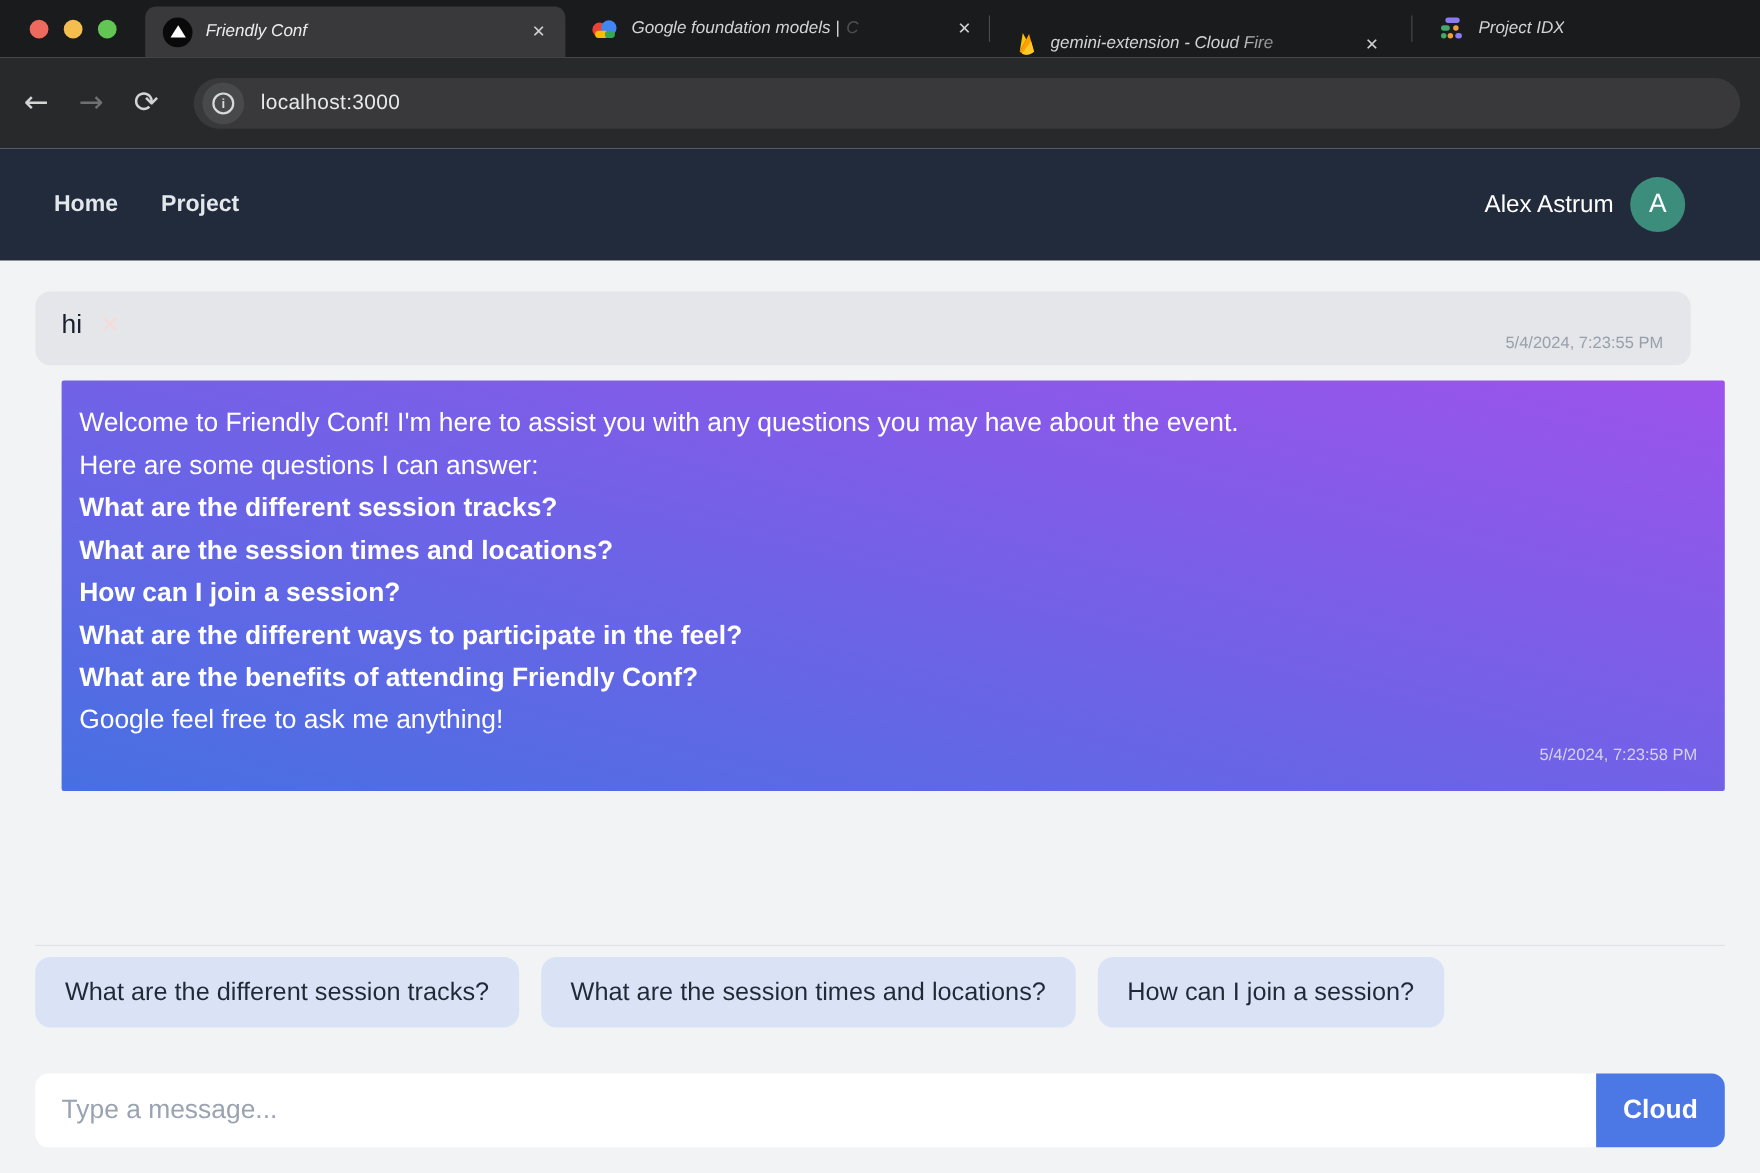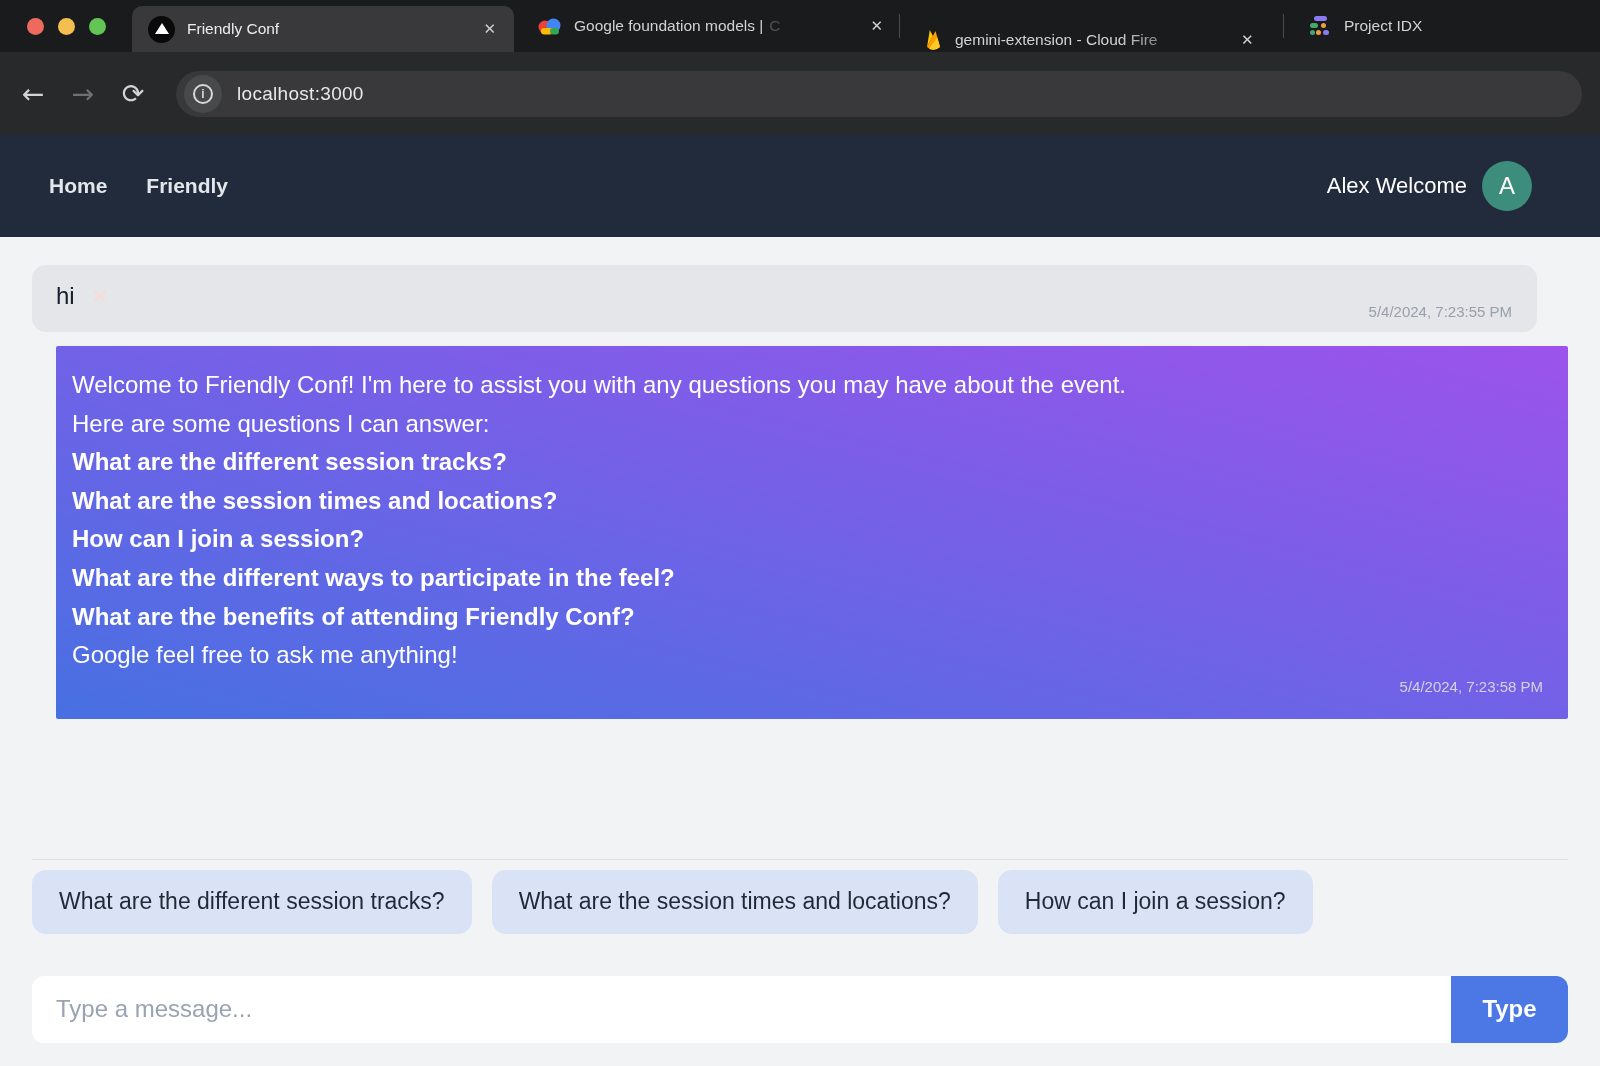--- a/index.html
+++ b/index.html
@@ -1,20 +1,20 @@
 <!DOCTYPE html>
 <html><head>
 <meta charset="utf-8">
 <style>
   * { margin:0; padding:0; box-sizing:border-box; }
   html,body { width:1600px; height:1066px; overflow:hidden;
     font-family:"Liberation Sans","DejaVu Sans",sans-serif; background:#f2f3f5; }
 
   
-  .tabstrip { height:52px; background:#1a1b1d; display:flex; align-items:center; }
+  .tabstrip { height:52px; background:#1a1b1d; display:flex; align-items:center;font-style:italic; }
   .traffic { display:flex; gap:14px; padding:0 26px 0 27px; align-items:center; }
   .dot { width:17px; height:17px; border-radius:50%; }
   .dot.red{background:#ee6a5e;} .dot.yellow{background:#f5bf4f;} .dot.green{background:#62c554;}
 
   .tab { display:flex; align-items:center; gap:12px; color:#d2d3d5; font-size:15.5px; }
   .tab.active { height:46px; align-self:flex-end; background:#39393b; border-radius:10px 10px 0 0;
     width:382px; padding:0 16px; color:#ececec; }
   .tab .title { flex:1; white-space:nowrap; overflow:hidden; }
   .tab .close { font-size:15px; color:#cfd0d2; cursor:default; padding:0 2px; }
   .tab.inactive { padding:0 14px 0 24px; height:52px; }
@@ -155,24 +155,24 @@
     <span class="info-circle">
       <i class="info-ring">i</i>
     </span>
     <span class="url">localhost:3000</span>
   </div>
 </div>
 
 <div class="navbar">
   <div class="nav-left">
     <span class="nav-link">Home</span>
-    <span class="nav-link">Friendly</span>
+    <span class="nav-link">Project</span>
   </div>
   <div class="nav-right">
-    <span class="user-name">Alex Welcome</span>
+    <span class="user-name">Alex Astrum</span>
     <span class="avatar">A</span>
   </div>
 </div>
 
 <div class="chat">
 
   <div class="msg-user">
     <span>hi</span><span class="del-x">✕</span>
     <span class="stamp">5/4/2024, 7:23:55 PM</span>
   </div>
@@ -192,16 +192,16 @@
   <div class="divider"></div>
 
   <div class="chips">
     <span class="chip">What are the different session tracks?</span>
     <span class="chip">What are the session times and locations?</span>
     <span class="chip">How can I join a session?</span>
   </div>
 
   <div class="input-row">
     <input class="msg-input" type="text" placeholder="Type a message..." style="">
-    <button class="send-btn">Type</button>
+    <button class="send-btn">Cloud</button>
   </div>
 
 </div>
 
 </body></html>

